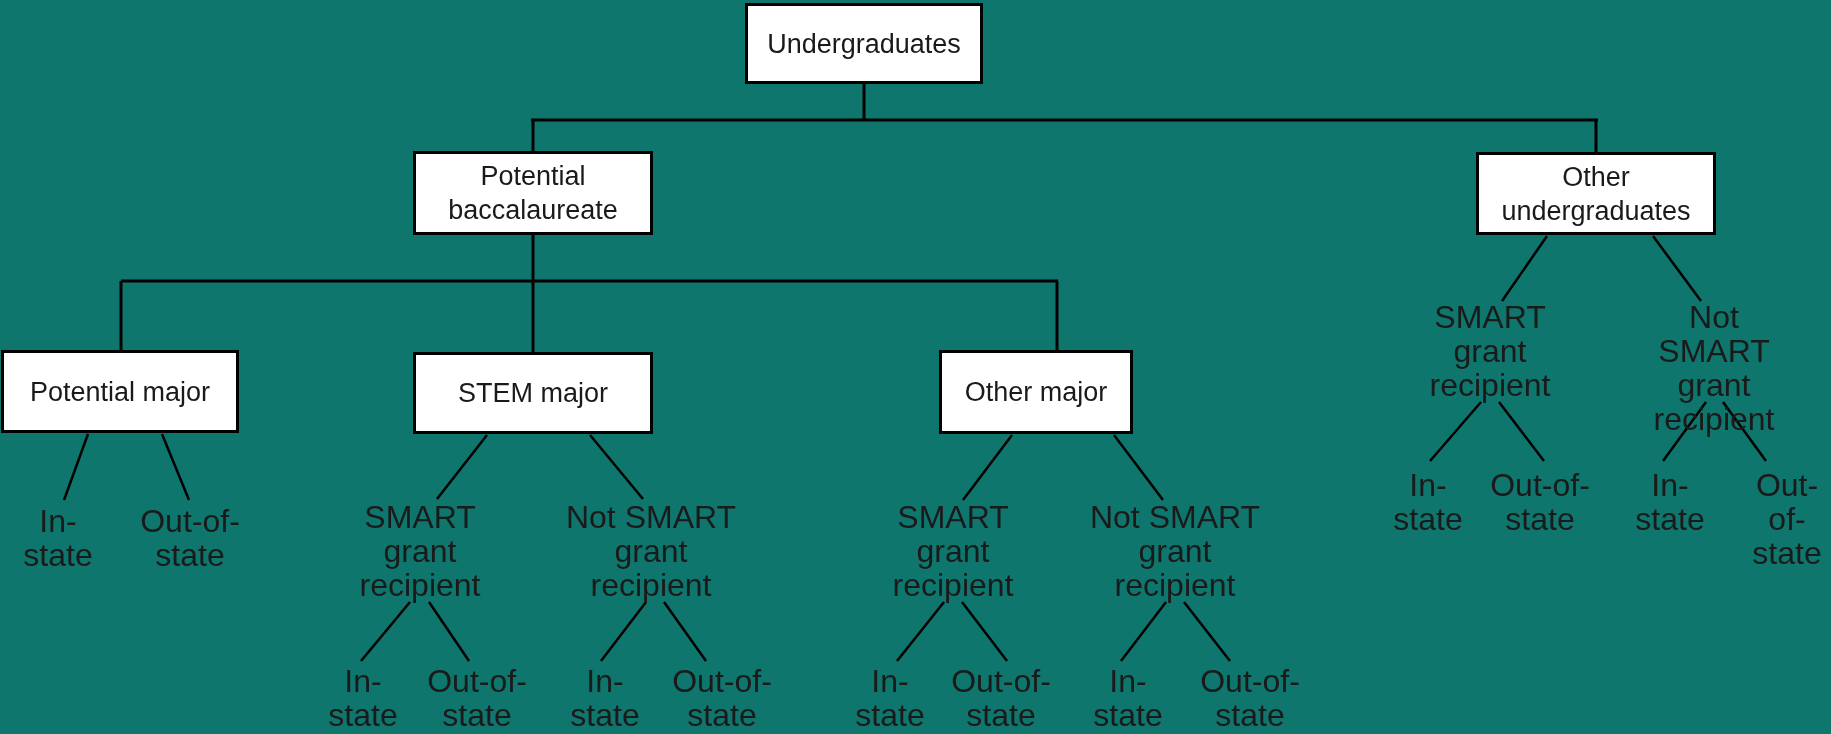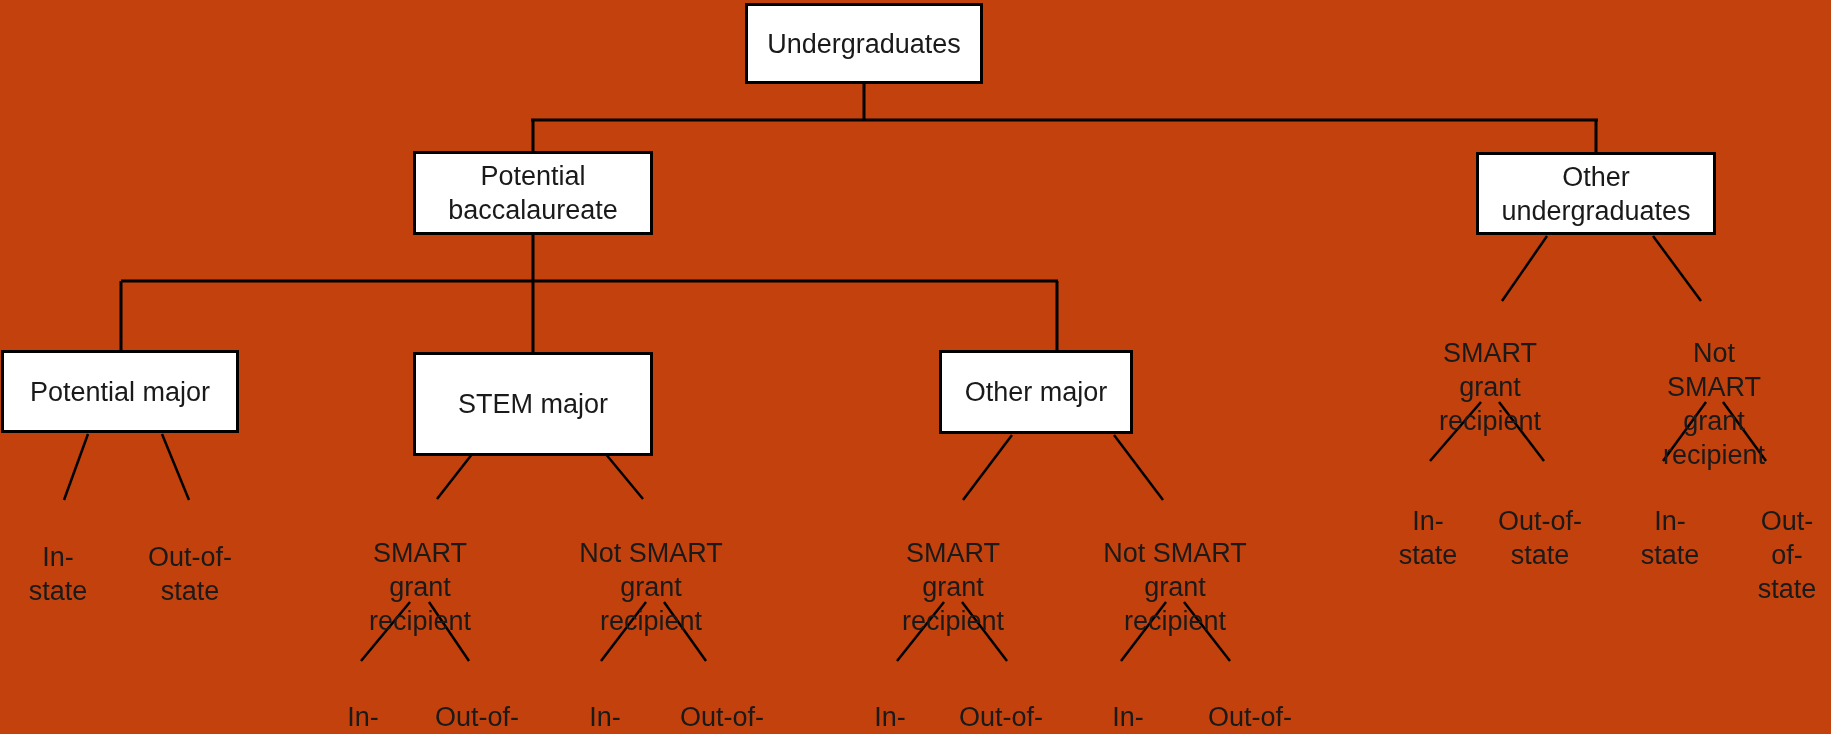--- a/index.html
+++ b/index.html
@@ -4,21 +4,21 @@
 <style>
   html, body {
     margin: 0;
     padding: 0;
     background: #ffffff;
   }
   .canvas {
     position: relative;
     width: 1831px;
     height: 734px;
-    background: #c2410c;
+    background: #0f766e;
     font-family: "Liberation Sans", sans-serif;
     color: #1a1a1a;
     overflow: hidden;
   }
   .connectors {
     position: absolute;
     left: 0;
     top: 0;
     width: 1831px;
     height: 734px;
@@ -33,24 +33,23 @@
     justify-content: center;
     text-align: center;
     font-size: 27px;
     line-height: 34px;
     white-space: pre-line;
   }
   .tnode {
     position: absolute;
     transform: translateX(-50%);
     text-align: center;
-    font-size: 27px;
+    font-size: 32px;
     line-height: 34px;
     white-space: pre-line;
-    margin-top: 36px;
   }
 </style>
 </head>
 <body>
 
 <div class="canvas">
 
   <svg class="connectors" viewBox="0 0 1831 734" xmlns="http://www.w3.org/2000/svg">
 
     <g stroke="#000000" stroke-width="3" fill="none">
@@ -102,21 +101,21 @@
   </svg>
 
   <div class="box" style="left:745px;top:3px;width:238px;height:81px">Undergraduates</div>
 
   <div class="box" style="left:413px;top:151px;width:240px;height:84px">Potential
 baccalaureate</div>
   <div class="box" style="left:1476px;top:152px;width:240px;height:83px">Other
 undergraduates</div>
 
   <div class="box" style="left:1px;top:350px;width:238px;height:83px">Potential major</div>
-  <div class="box" style="left:413px;top:352px;width:240px;height:104px">STEM major</div>
+  <div class="box" style="left:413px;top:352px;width:240px;height:82px">STEM major</div>
   <div class="box" style="left:939px;top:350px;width:194px;height:84px">Other major</div>
 
   <div class="tnode" style="left:58px;top:504px">In-
 state</div>
   <div class="tnode" style="left:190px;top:504px">Out-of-
 state</div>
 
   <div class="tnode" style="left:420px;top:500px">SMART
 grant
 recipient</div>

